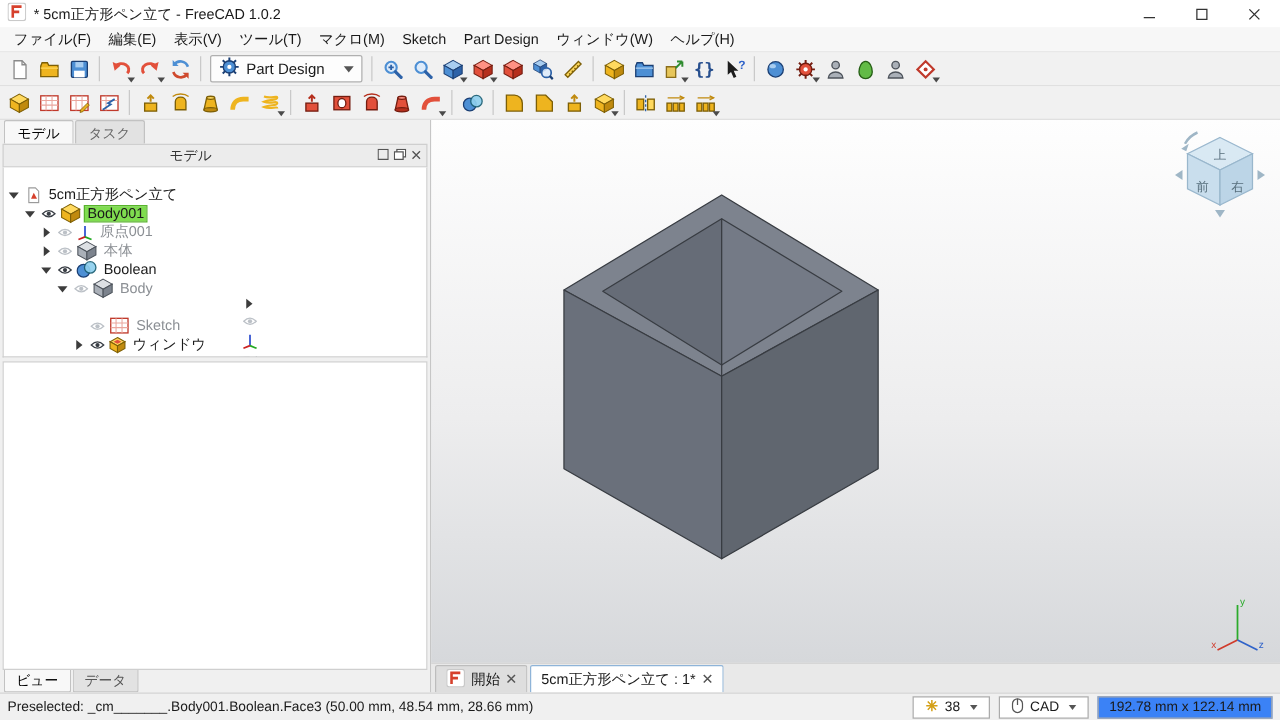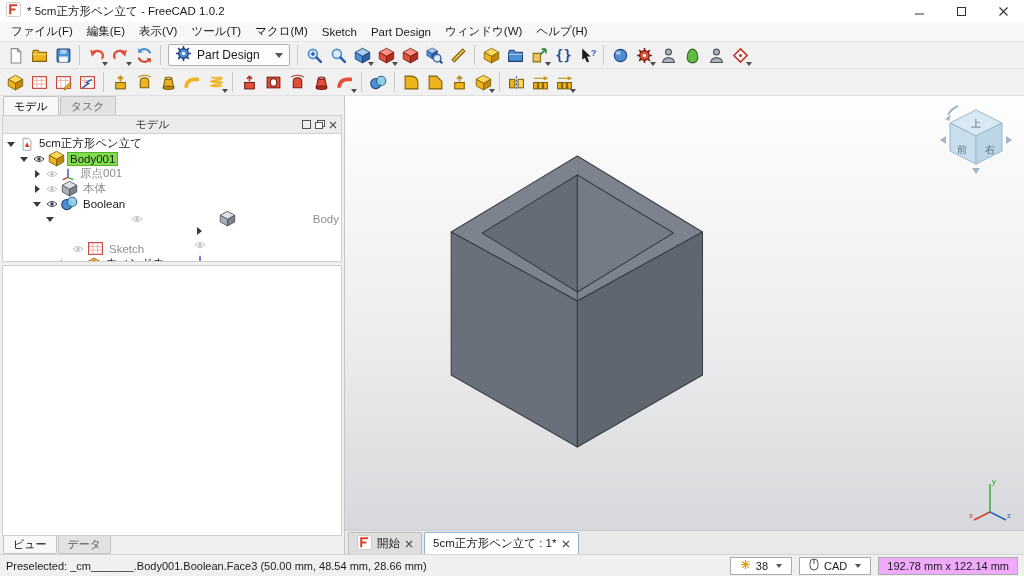--- a/index.html
+++ b/index.html
@@ -27,21 +27,21 @@
 
 
 .main{flex:1;display:flex;min-height:0}
 .left-panel{width:345px;flex:none;display:flex;flex-direction:column;background:#f0f0f0;border-right:1px solid #c6c6c6;padding:0 2px}
 .panel-tabs{height:19px;display:flex;align-items:flex-end;gap:1px;padding-left:1px}
 .panel-tab{font-size:11px;padding:2px 10px 1px;background:#e2e2e2;border:1px solid #c2c2c2;border-bottom:none;color:#666;border-radius:2px 2px 0 0}
 .panel-tab.active{background:#f8f8f8;color:#000}
 .dock-header{height:19px;display:flex;align-items:center;background:#ececec;border:1px solid #cfcfcf;font-size:11px}
 .dock-title{flex:1;text-align:center;color:#333}
 .dock-btns{display:flex;gap:4px;padding-right:4px;align-items:center}
-.tree-box{height:128px;background:#fff;border:1px solid #cfcfcf;border-top:none;overflow:hidden;padding-top:2px}
+.tree-box{height:152px;background:#fff;border:1px solid #cfcfcf;border-top:none;overflow:hidden;padding-top:14px}
 .prop-box{flex:1;background:#fff;border:1px solid #cfcfcf;margin-top:3px}
 .side-tabs{height:18px;display:flex;gap:1px;padding-left:1px}
 .side-tab{font-size:11px;padding:1px 9px;background:#e2e2e2;border:1px solid #c2c2c2;border-top:none;color:#555;border-radius:0 0 2px 2px}
 .side-tab.active{background:#f8f8f8;color:#000}
 
 
 .tree-row{display:flex;align-items:center;gap:3px;height:15px;font-size:11.5px;white-space:nowrap}
 .tree-row.selected .tlabel{background:var(--sel,#7fdd4f);outline:1px solid #58b32c;padding:0 2px}
 .tlabel{padding:0 2px}
 .tlabel.dim{color:#8b8f94}
@@ -60,21 +60,21 @@
 
 .doc-tabbar{height:24px;background:#e9e9e9;border-top:1px solid #cfcfcf;display:flex;align-items:flex-end;padding-left:3px;gap:2px;flex:none}
 .doc-tab{height:22px;display:flex;align-items:center;gap:5px;padding:0 8px;background:#dedede;border:1px solid #bdbdbd;border-bottom:none;font-size:11.5px;border-radius:2px 2px 0 0;white-space:nowrap}
 .doc-tab.active{background:#fff;border-color:#8fb4d8}
 
 
 .statusbar{height:22px;background:#f0f0f0;border-top:1px solid #d4d4d4;display:flex;align-items:center;padding:0 6px;font-size:11px;gap:7px;flex:none}
 .status-msg{flex:1;white-space:nowrap;overflow:hidden}
 .combo{display:flex;align-items:center;gap:5px;border:1px solid #ababab;background:#fff;height:18px;padding:0 9px}
 .combo .arrow{border-left:3.5px solid transparent;border-right:3.5px solid transparent;border-top:4.5px solid #555;margin-left:3px}
-.dim-box{border:1px solid #ababab;background:#f0abfc;height:18px;display:flex;align-items:center;padding:0 8px}
+.dim-box{border:1px solid #ababab;background:#3b82f6;height:18px;display:flex;align-items:center;padding:0 8px}
 </style>
 </head>
 <body>
 
 <div class="window">
 
   <div class="titlebar">
     <span class="app-logo"><svg viewBox="0 0 16 16" width="15" height="15">
           <rect x="0.5" y="0.5" width="15" height="15" rx="2" fill="#fff" stroke="#c9c9c9"></rect>
           <path d="M4.5 13V3.5H12 M4.5 8H10" stroke="#d6402c" stroke-width="2.2" fill="none"></path>
@@ -538,21 +538,21 @@
               </svg>
             </span>
             <span class="ticon">
               <svg viewBox="0 0 16 16" width="17" height="17">
                 <circle cx="5.5" cy="9" r="4.8" fill="#4d8fd4" stroke="#1b3f74"></circle>
                 <circle cx="10.5" cy="6.5" r="4.3" fill="#8fd0ee" stroke="#1b5f74" opacity=".92"></circle>
               </svg>
             </span>
             <span class="tlabel">Boolean</span>
           </div>
-          <div class="tree-row" style="padding-left: 43px; justify-content: space-between;">
+          <div class="tree-row" style="padding-left: 43px;">
             <span class="exp open"></span>
             <span class="eye">
               <svg viewBox="0 0 12 12" width="12" height="12">
                 <path d="M1 6q5-5 10 0q-5 5-10 0z" fill="none" stroke="#bcc1c7"></path>
                 <circle cx="6" cy="6" r="1.7" fill="#bcc1c7"></circle>
               </svg>
             </span>
             <span class="ticon">
               <svg viewBox="0 0 16 16" width="17" height="17">
                 <path d="M8 1.2 14.8 5 8 8.8 1.2 5z" fill="#dde0e4" stroke="#4d535b" stroke-width=".8"></path>

